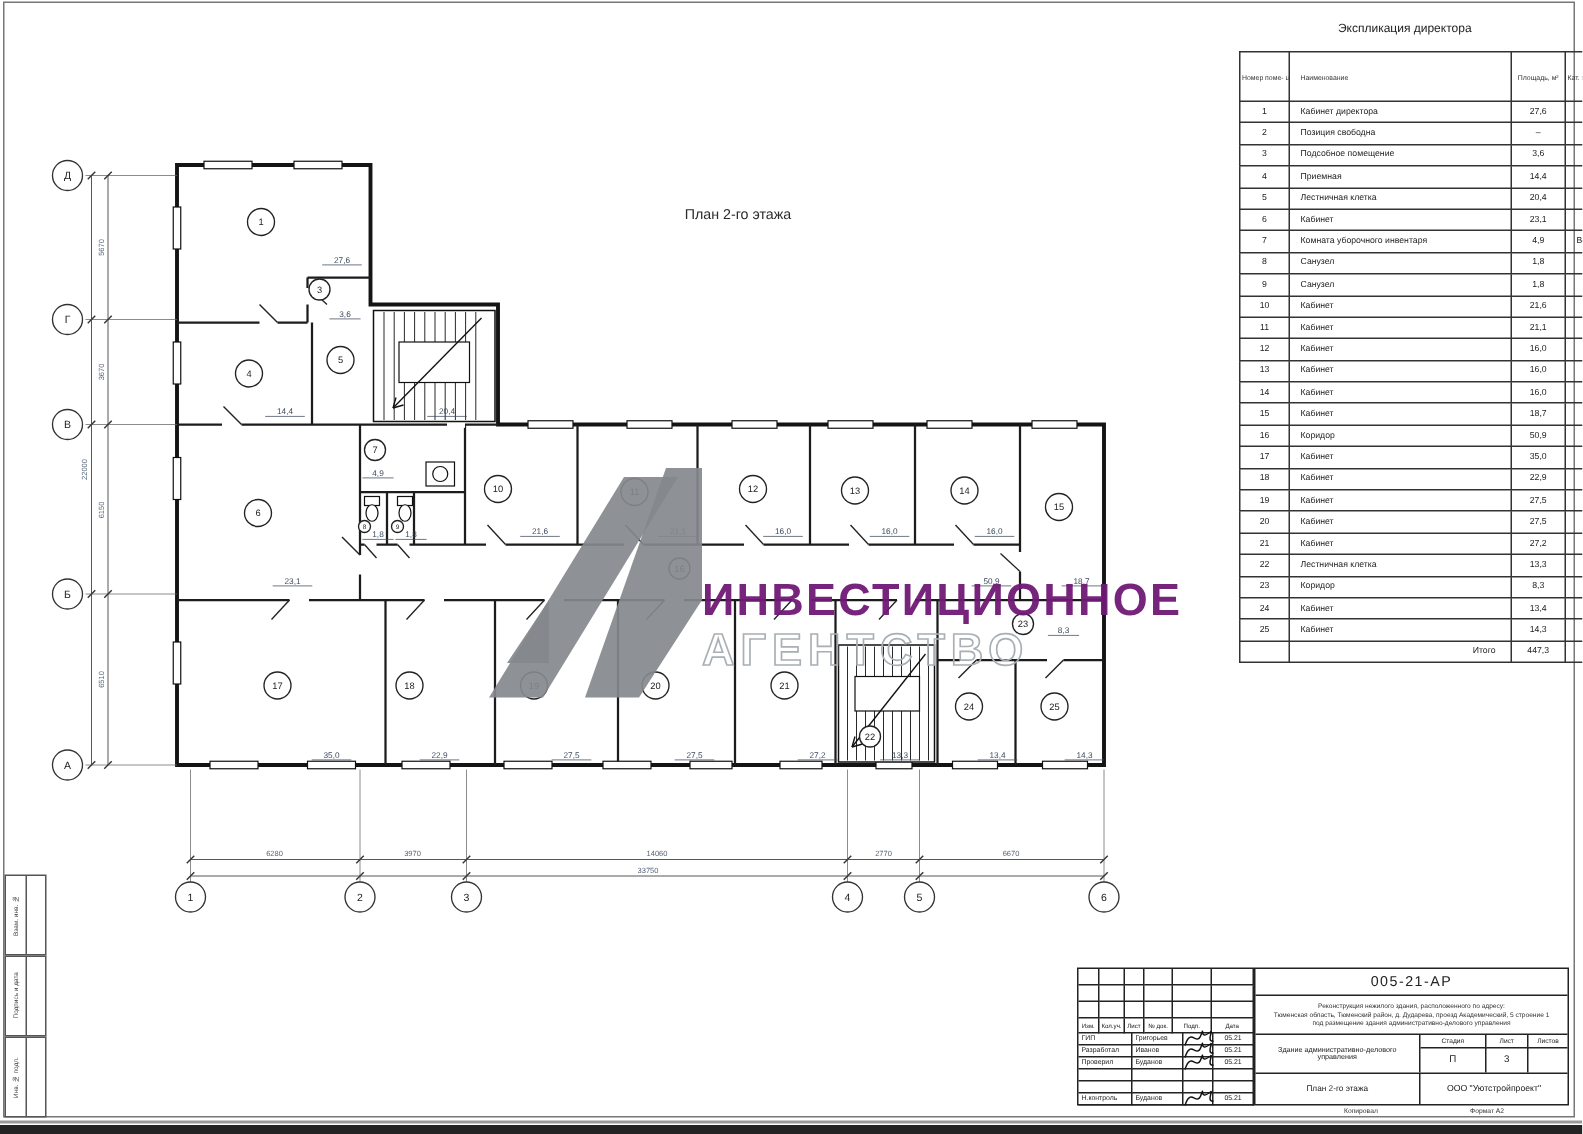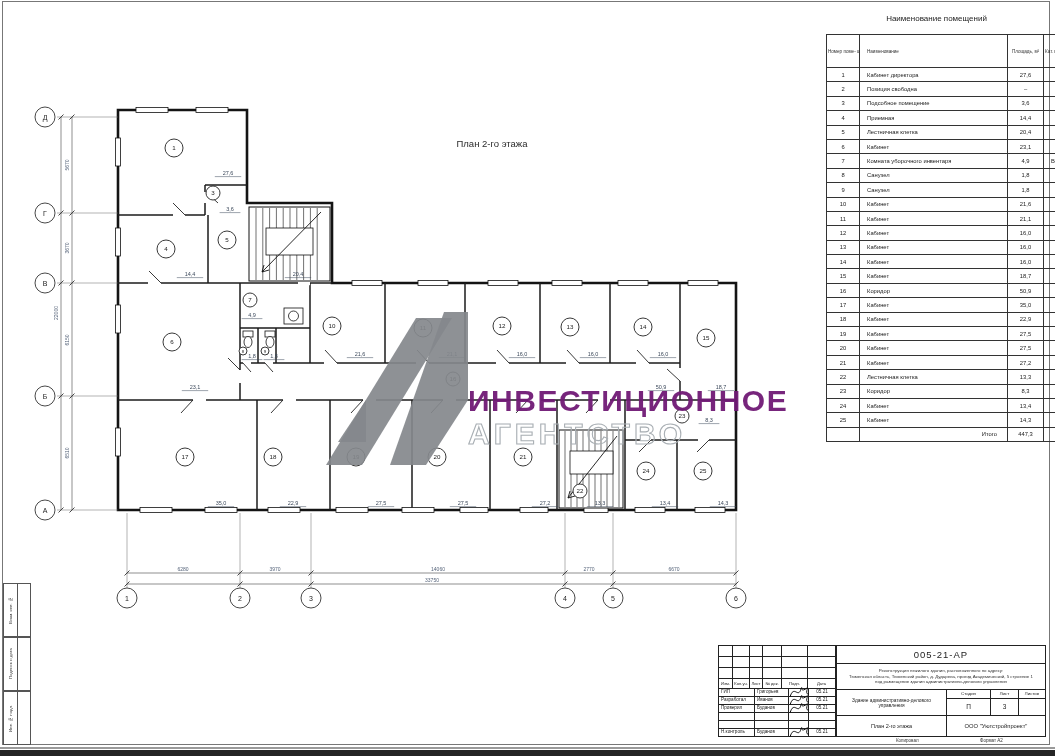--- a/index.html
+++ b/index.html
@@ -401,21 +401,21 @@
     <polygon points="390,465 426,465 468,400 468,312 444,312"></polygon>
   </svg>
   <div class="wm-text">
     <div class="l1">ИНВЕСТИЦИОННОЕ</div>
     <div class="l2">АГЕНТСТВО</div>
   </div>
 
   <div class="plan-title">План 2-го этажа</div>
 
   <div class="expl">
-    <div class="expl-title">Наименование помещений</div>
+    <div class="expl-title">Экспликация директора</div>
     <table>
       <thead>
         <tr>
           <th class="c0">Номер поме- щения</th>
           <th class="c1">Наименование</th>
           <th class="c2">Площадь, м²</th>
           <th class="c3">Кат. поме- щения</th>
         </tr>
       </thead>
       <tbody id="expl-body">

